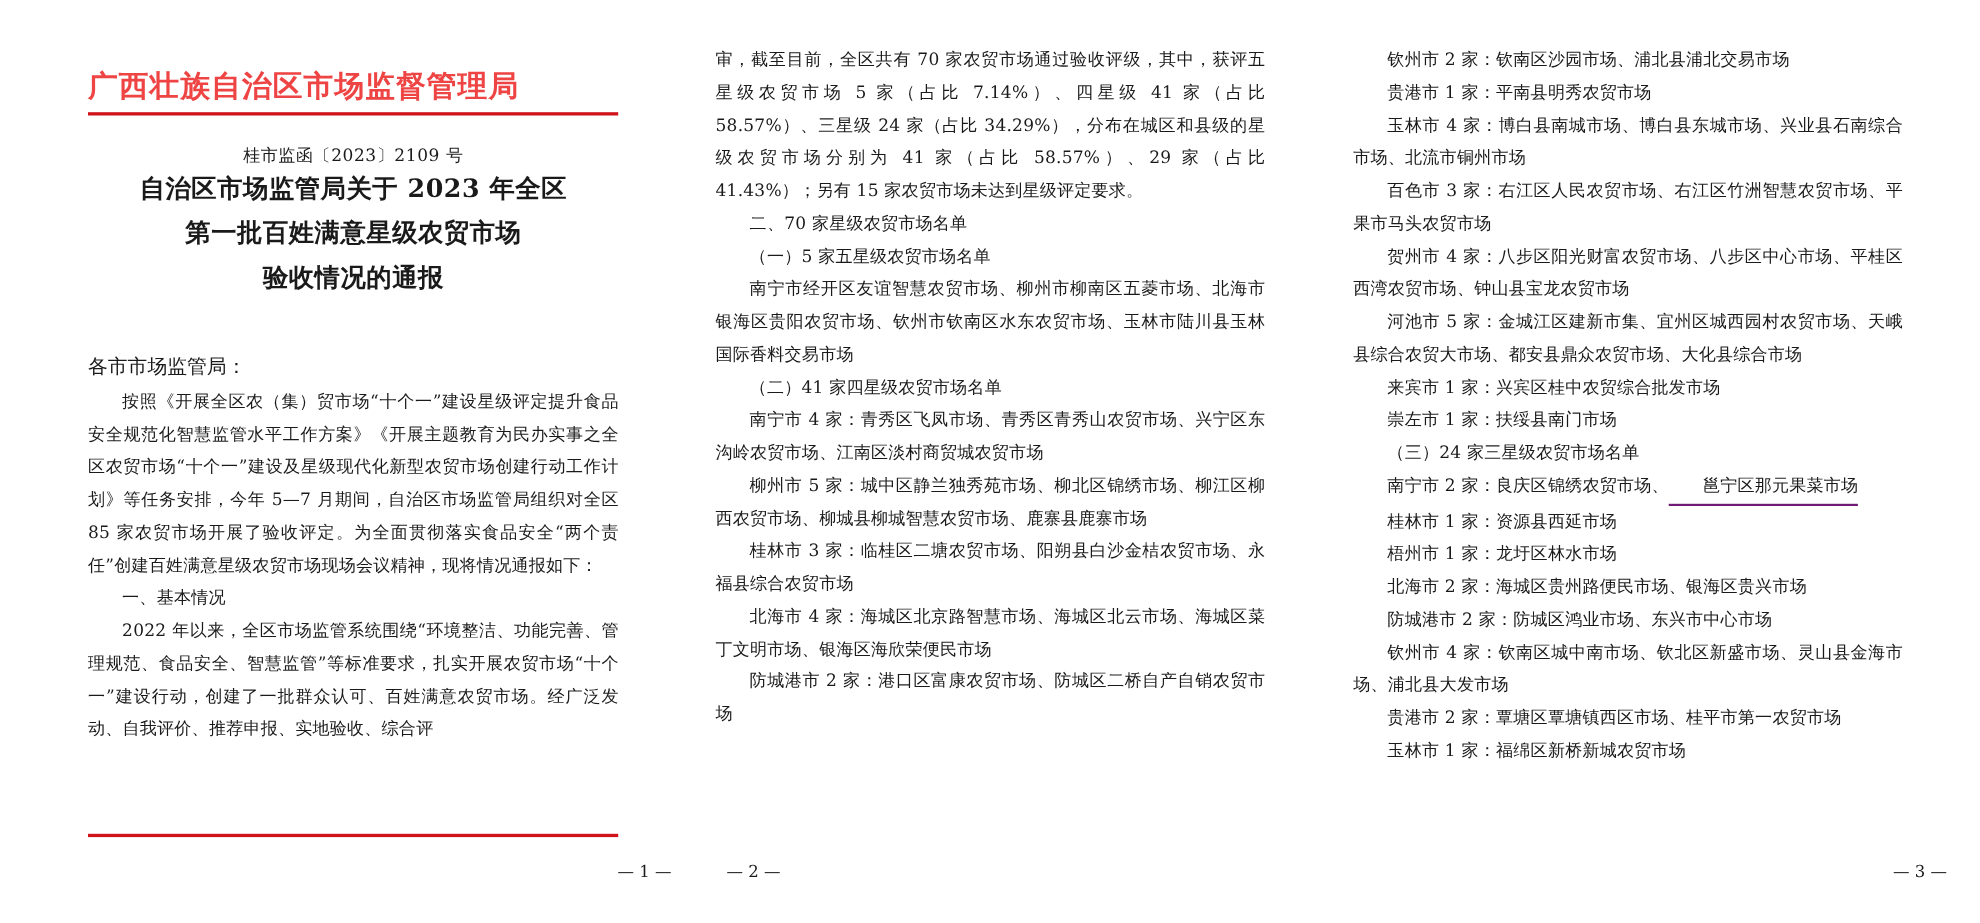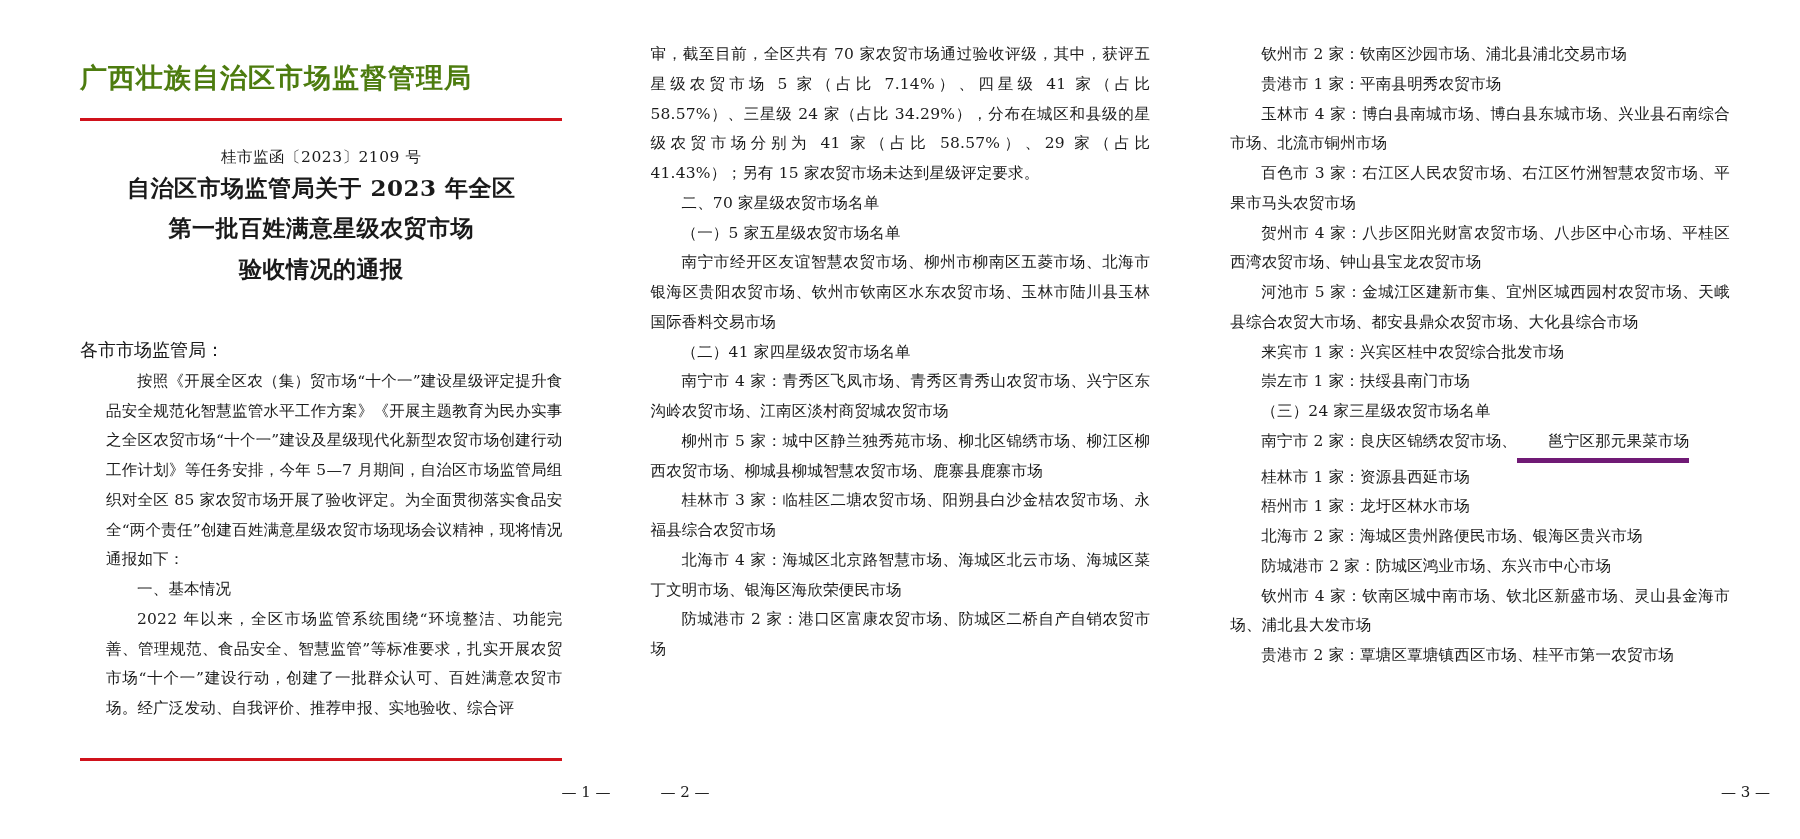--- a/index.html
+++ b/index.html
@@ -26,28 +26,28 @@
   .page {
     position: relative;
     box-sizing: border-box;
     height: 100%;
   }
   .page-1 { width: 600px; padding: 0 48px 0 50px; }
   .page-2 { width: 600px; padding: 0 40px 0 40px; }
   .page-3 { width: 600px; padding: 0 40px 0 40px; }
 
   .org-title {
-    color: #4d7c0f;
+    color: #ef4444;
     font-family: "DejaVu Serif", "Liberation Serif", serif;
     font-weight: bold;
     font-size: 27px;
     letter-spacing: 1px;
     text-align: left;
     margin-top: 20px;
-    margin-bottom: 22px;
+    margin-bottom: 6px;
     white-space: nowrap;
   }
   .red-rule {
     height: 3px;
     background: #d0121b;
     width: 100%;
     margin: 6px 0 26px 0;
   }
   .doc-number {
     text-align: center;
@@ -68,21 +68,21 @@
     margin-bottom: 0;
   }
   p.body-text {
     font-size: 15.5px;
     line-height: 1.92;
     margin: 0;
     text-align: justify;
     text-justify: inter-ideograph;
     letter-spacing: 0.2px;
   }
-  p.indent { text-indent: 2em; margin-left: 26px; }
+  p.indent { text-indent: 2em; }
   .bold { font-weight: normal; }
 
   .col-text {
     font-size: 15.5px;
     line-height: 1.92;
     text-align: justify;
     text-justify: inter-ideograph;
     letter-spacing: 0.2px;
   }
   .col-text p { margin: 0; }
@@ -102,21 +102,21 @@
     width: 100%;
     left: 0;
     text-align: center;
     font-size: 15px;
   }
   .page-1 .page-num { text-align: right; padding-right: 90px; }
   .page-2 .page-num { text-align: left; padding-left: 50px; }
   .page-3 .page-num { text-align: right; padding-right: 60px; }
 
   .underline-red {
-    border-bottom: 5px solid #701a75;
+    border-bottom: 2px solid #701a75;
     padding-bottom: 1px;
   }
   .hl-box {
     display: inline-block;
   }
 </style>
 </head>
 <body>
 
 <div class="page-wrap">
@@ -170,18 +170,19 @@
         </div>
       <p class="indent">（三）24 家三星级农贸市场名单</p>
       <div id="three-star-list">
           <p class="indent"><span class="bold">南宁市 2 家：</span><span>良庆区锦绣农贸市场、</span><span class="underline-red hl-box">邕宁区那元果菜市场</span></p>
           <p class="indent"><span class="bold">桂林市 1 家：</span><span>资源县西延市场</span></p>
           <p class="indent"><span class="bold">梧州市 1 家：</span><span>龙圩区林水市场</span></p>
           <p class="indent"><span class="bold">北海市 2 家：</span><span>海城区贵州路便民市场、银海区贵兴市场</span></p>
           <p class="indent"><span class="bold">防城港市 2 家：</span><span>防城区鸿业市场、东兴市中心市场</span></p>
           <p class="indent"><span class="bold">钦州市 4 家：</span><span>钦南区城中南市场、钦北区新盛市场、灵山县金海市场、浦北县大发市场</span></p>
           <p class="indent"><span class="bold">贵港市 2 家：</span><span>覃塘区覃塘镇西区市场、桂平市第一农贸市场</span></p>
+          <p class="indent"><span class="bold">玉林市 1 家：</span><span>福绵区新桥新城农贸市场</span></p>
         </div>
     </div>
     <div class="page-num">— 3 —</div>
   </div>
 
 </div>
 
 </body></html>

